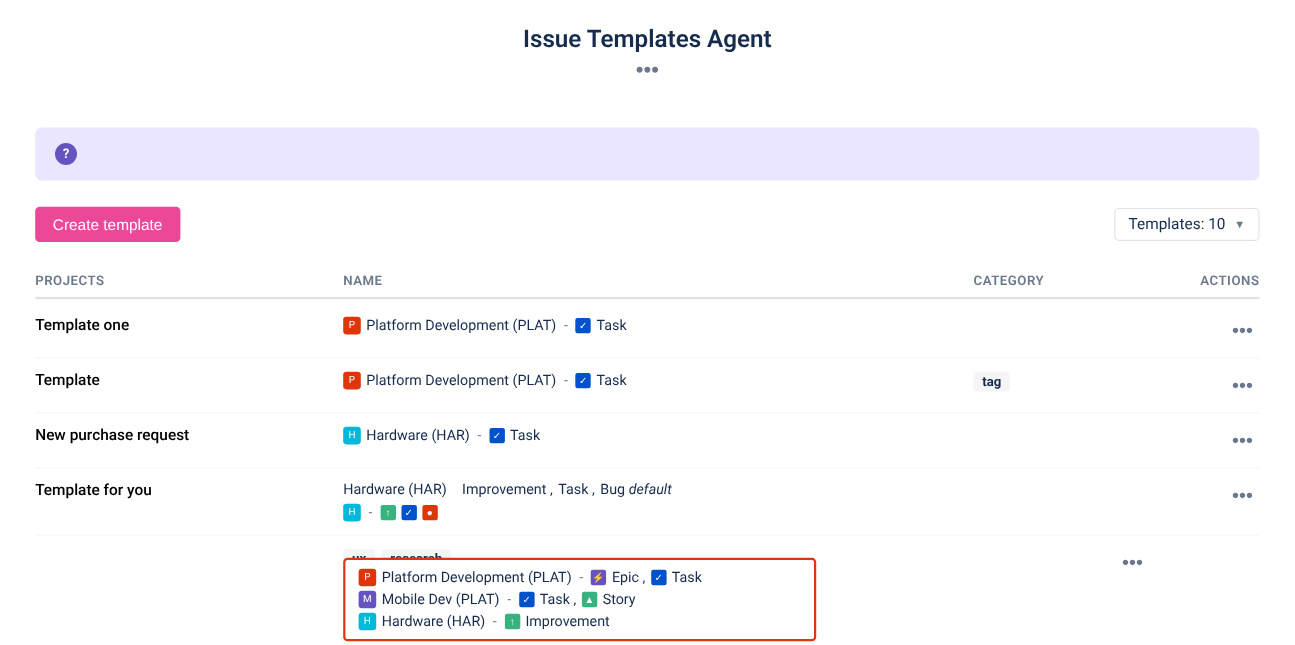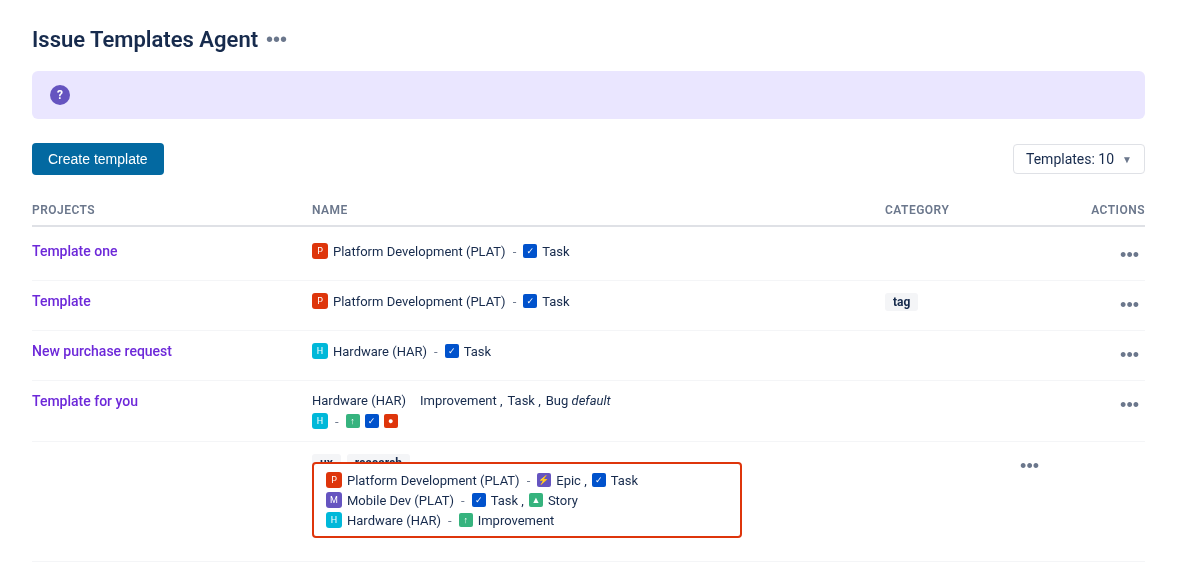--- a/index.html
+++ b/index.html
@@ -8,21 +8,23 @@
       background: #fff;
       color: #172b4d;
       font-size: 14px;
       padding: 24px 32px;
       width: 1177px;
       min-height: 586px;
     }
     .header {
       display: flex;
       align-items: center;
-      margin-bottom: 16px;
+      justify-content: space-between;
+      margin-bottom: 36px;
+      flex-direction: column;
     }
     .page-title {
       font-size: 22px;
       font-weight: 600;
       color: #172b4d;
     }
     .more-btn {
       background: none;
       border: none;
       cursor: pointer;
@@ -57,21 +59,21 @@
       color: #172b4d;
       font-size: 13.5px;
     }
     .toolbar {
       display: flex;
       align-items: center;
       justify-content: space-between;
       margin-bottom: 20px;
     }
     .create-btn {
-      background: #0369a1;
+      background: #ec4899;
       color: #fff;
       border: none;
       border-radius: 4px;
       padding: 8px 16px;
       font-size: 14px;
       font-weight: 500;
       cursor: pointer;
     }
     .templates-dropdown {
       display: flex;
@@ -108,21 +110,21 @@
     .table-header .col-actions { text-align: right; }
     .table-row {
       display: grid;
       grid-template-columns: 280px 1fr 160px 100px;
       padding: 12px 0;
       border-bottom: 1px solid #f4f5f7;
       align-items: start;
       position: relative;
     }
     .template-name {
-      color: #6d28d9;
+      color: #000000;
       font-weight: 500;
       cursor: pointer;
       font-size: 14px;
     }
     .project-cell {
       display: flex;
       flex-direction: column;
       gap: 3px;
     }
     .project-line {

